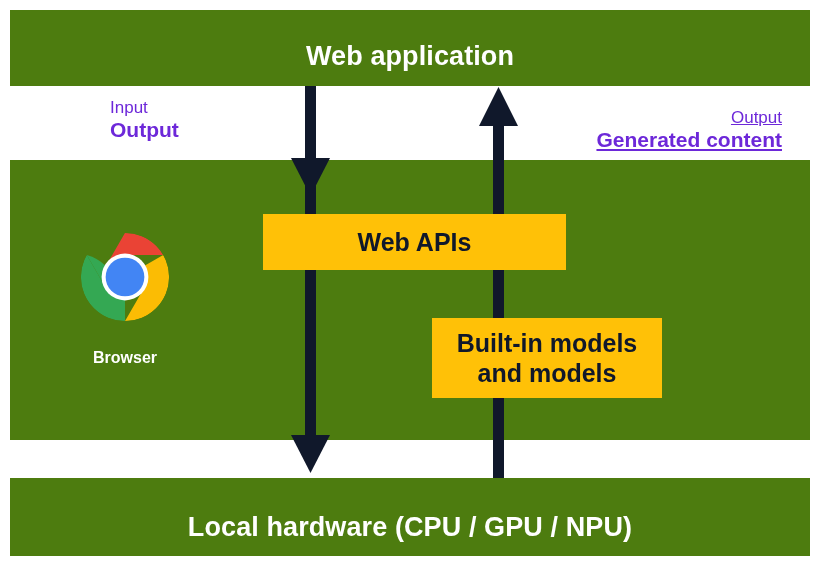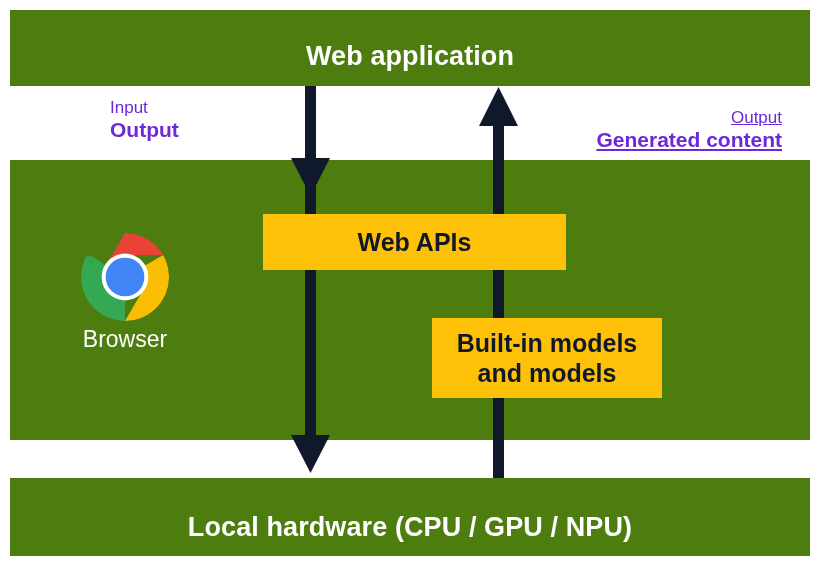--- a/index.html
+++ b/index.html
@@ -108,24 +108,24 @@
     top: 232px;
     width: 176px;
     text-align: center;
   }
   .chrome-logo {
     display: block;
     margin: 0 auto;
   }
   .browser-caption {
     display: block;
-    margin-top: 2px;
+    margin-top: 24px;
     color: #ffffff;
-    font-size: 23px;
-    font-weight: normal;
+    font-size: 16px;
+    font-weight: bold;
     line-height: 1;
   }
 </style>
 </head>
 <body>
 
 <div id="diagram">
 
   <div class="band band-top">
     <span class="band-label">Web application</span>

